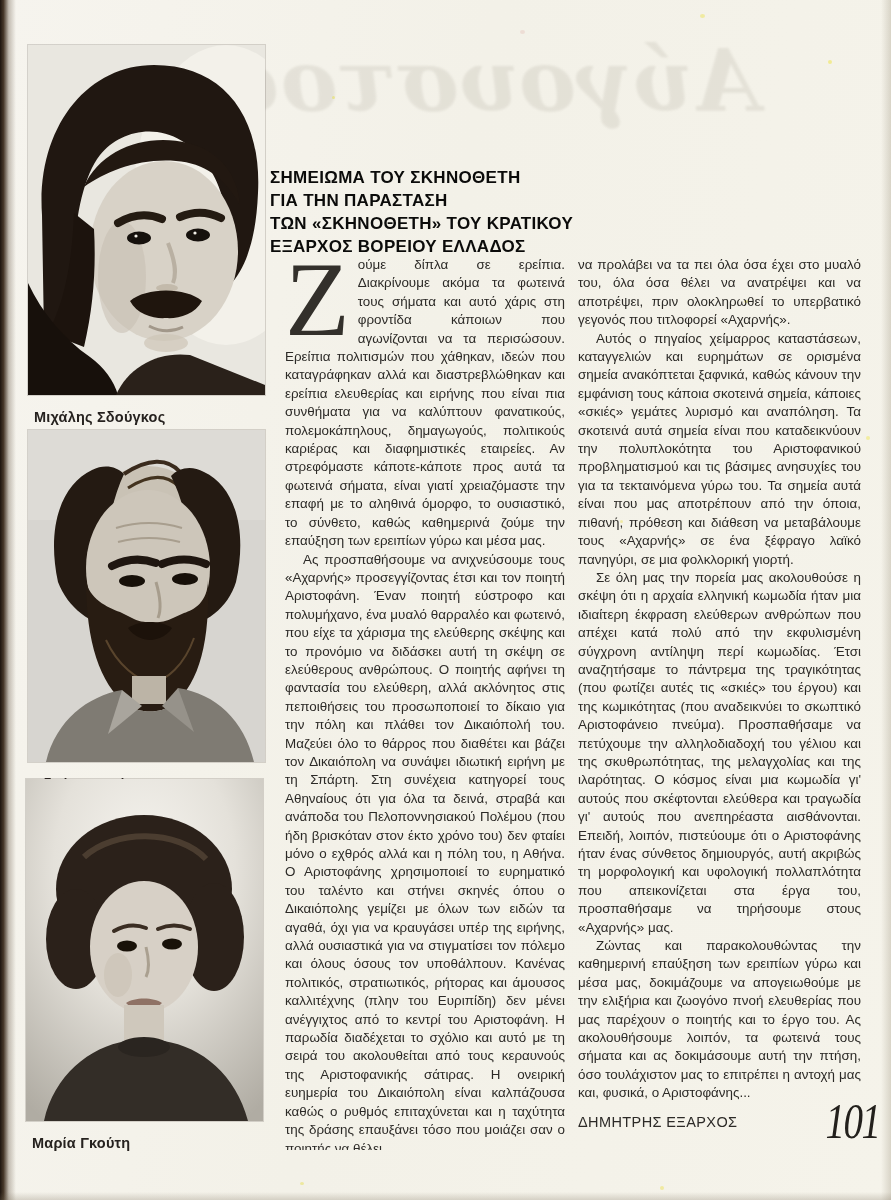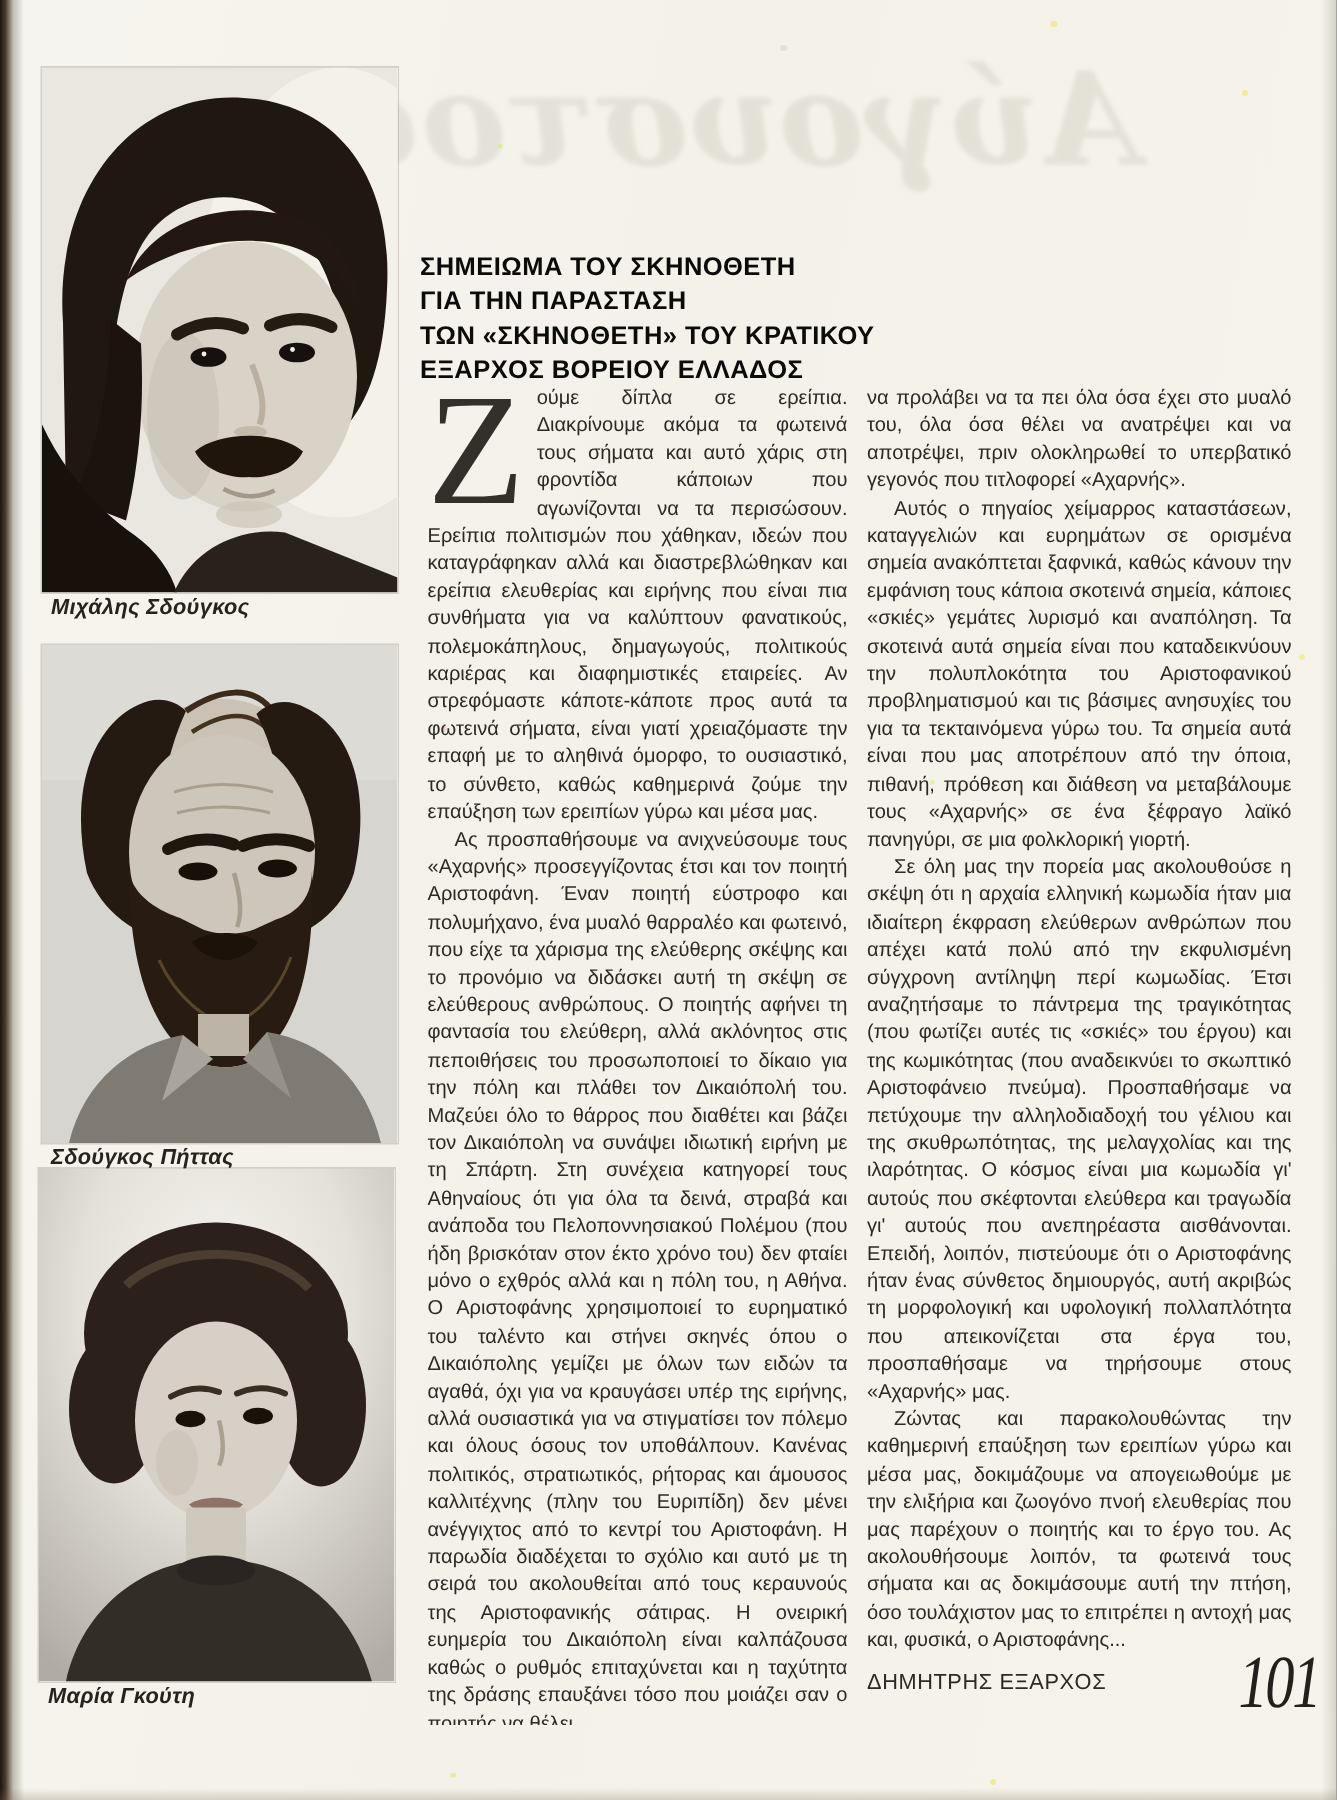--- a/index.html
+++ b/index.html
@@ -23,27 +23,27 @@
     position:absolute;left:330px;top:26px;width:430px;height:112px;
     font-family:"DejaVu Serif",serif;font-style:italic;font-weight:bold;
     font-size:86px;line-height:110px;color:#8e8878;opacity:.15;
     transform:scaleX(-1) skewX(4deg);filter:blur(1.3px);white-space:nowrap;}
 
   .speck{position:absolute;border-radius:50%;}
 
   figure.photo{position:absolute;margin:0;width:237px;}
   figure.photo svg{display:block;width:237px;box-shadow:0 0 0 1px rgba(60,52,44,.18);}
   figure.photo figcaption{
-    margin-top:2px;padding-left:6px;font-size:14.5px;font-weight:bold;font-style:italic;
+    margin-top:14px;padding-left:6px;font-size:14.5px;font-weight:bold;
     color:var(--caption-text);letter-spacing:.2px;}
   #photo1{left:28px;top:45px;}
   #photo2{left:28px;top:430px;}
   #photo3{left:26px;top:779px;}
 
-  .kicker{position:absolute;left:280px;top:166px;width:560px;
+  .kicker{position:absolute;left:270px;top:166px;width:560px;
     font-size:17px;line-height:23px;font-weight:bold;color:var(--header-text);letter-spacing:.3px;}
   .kicker span{display:block;}
 
   .col{position:absolute;text-align:justify;overflow:hidden;}
   .col p{margin:0;text-indent:18px;font-size:13.4px;line-height:18.4px;color:var(--text);}
   .col p.noindent{text-indent:0;}
   #col1{left:285px;top:256px;width:280px;height:894px;}
   #col2{left:578px;top:256px;width:283px;height:852px;}
   .dropcap{
     float:left;font-family:"Liberation Serif",serif;font-size:106px;line-height:84px;

